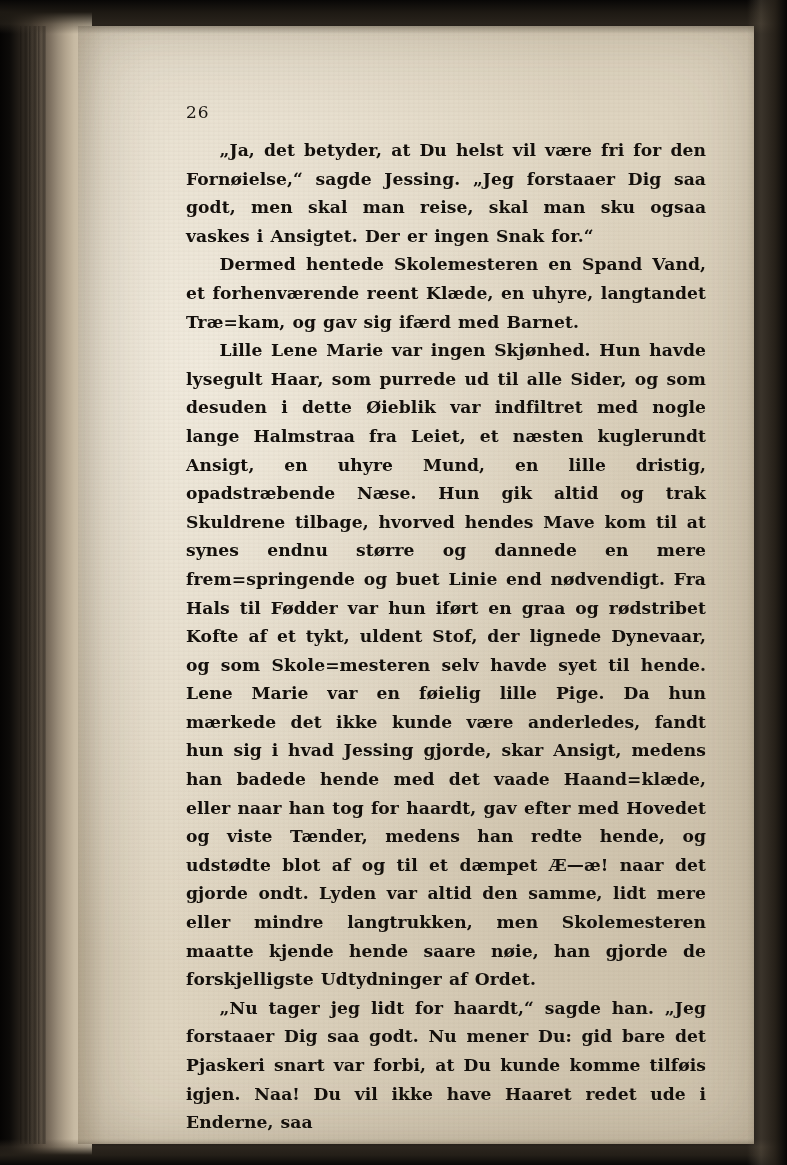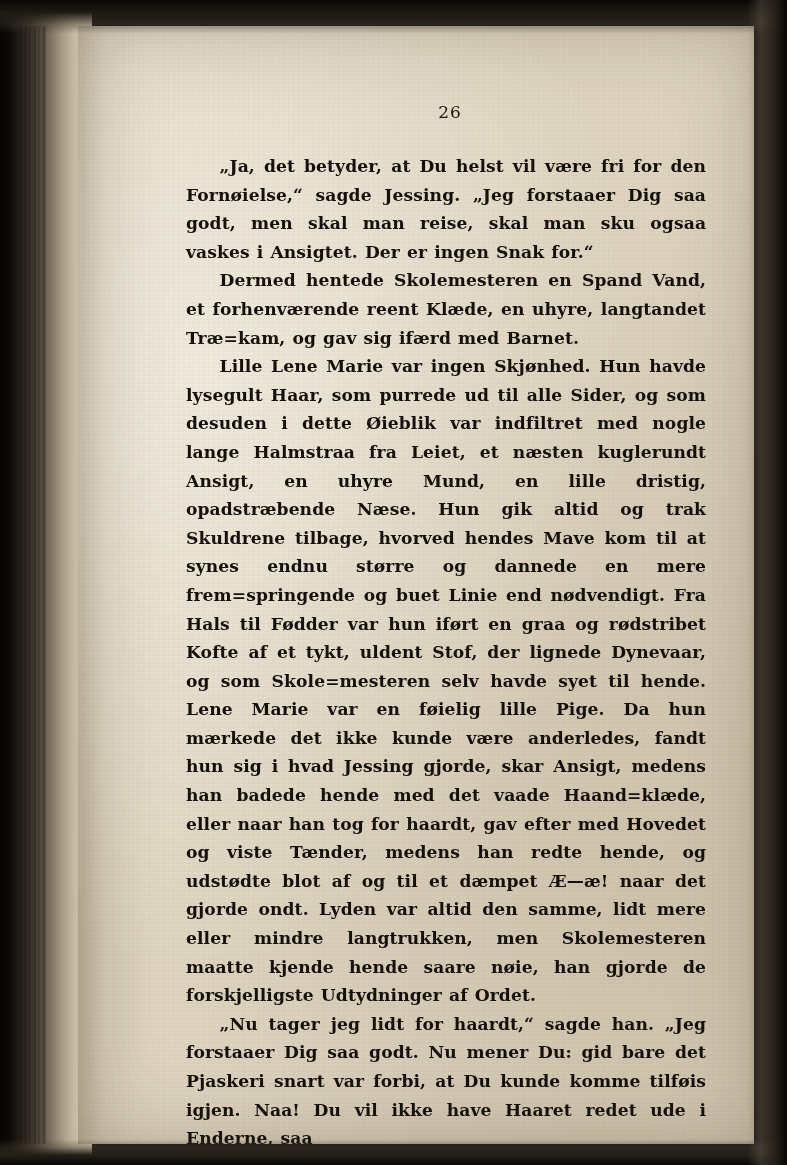--- a/index.html
+++ b/index.html
@@ -81,26 +81,25 @@
     pointer-events: none;
   }
   .text-block {
     position: absolute;
     left: 108px;
     top: 76px;
     width: 528px;
     color: #120f0c;
   }
   .folio {
-    text-align: center;
     font-family: "DejaVu Serif", serif;
     font-size: 17px;
     letter-spacing: 1px;
     color: #1b1713;
-    margin-bottom: 30px;
+    margin-bottom: 14px;
   }
   .body-text p {
     margin: 0;
     font-family: "DejaVu Serif", serif;
     font-size: 17.4px;
     line-height: 28.6px;
     text-align: justify;
     text-justify: inter-word;
     color: #14100c;
     letter-spacing: 0.1px;

